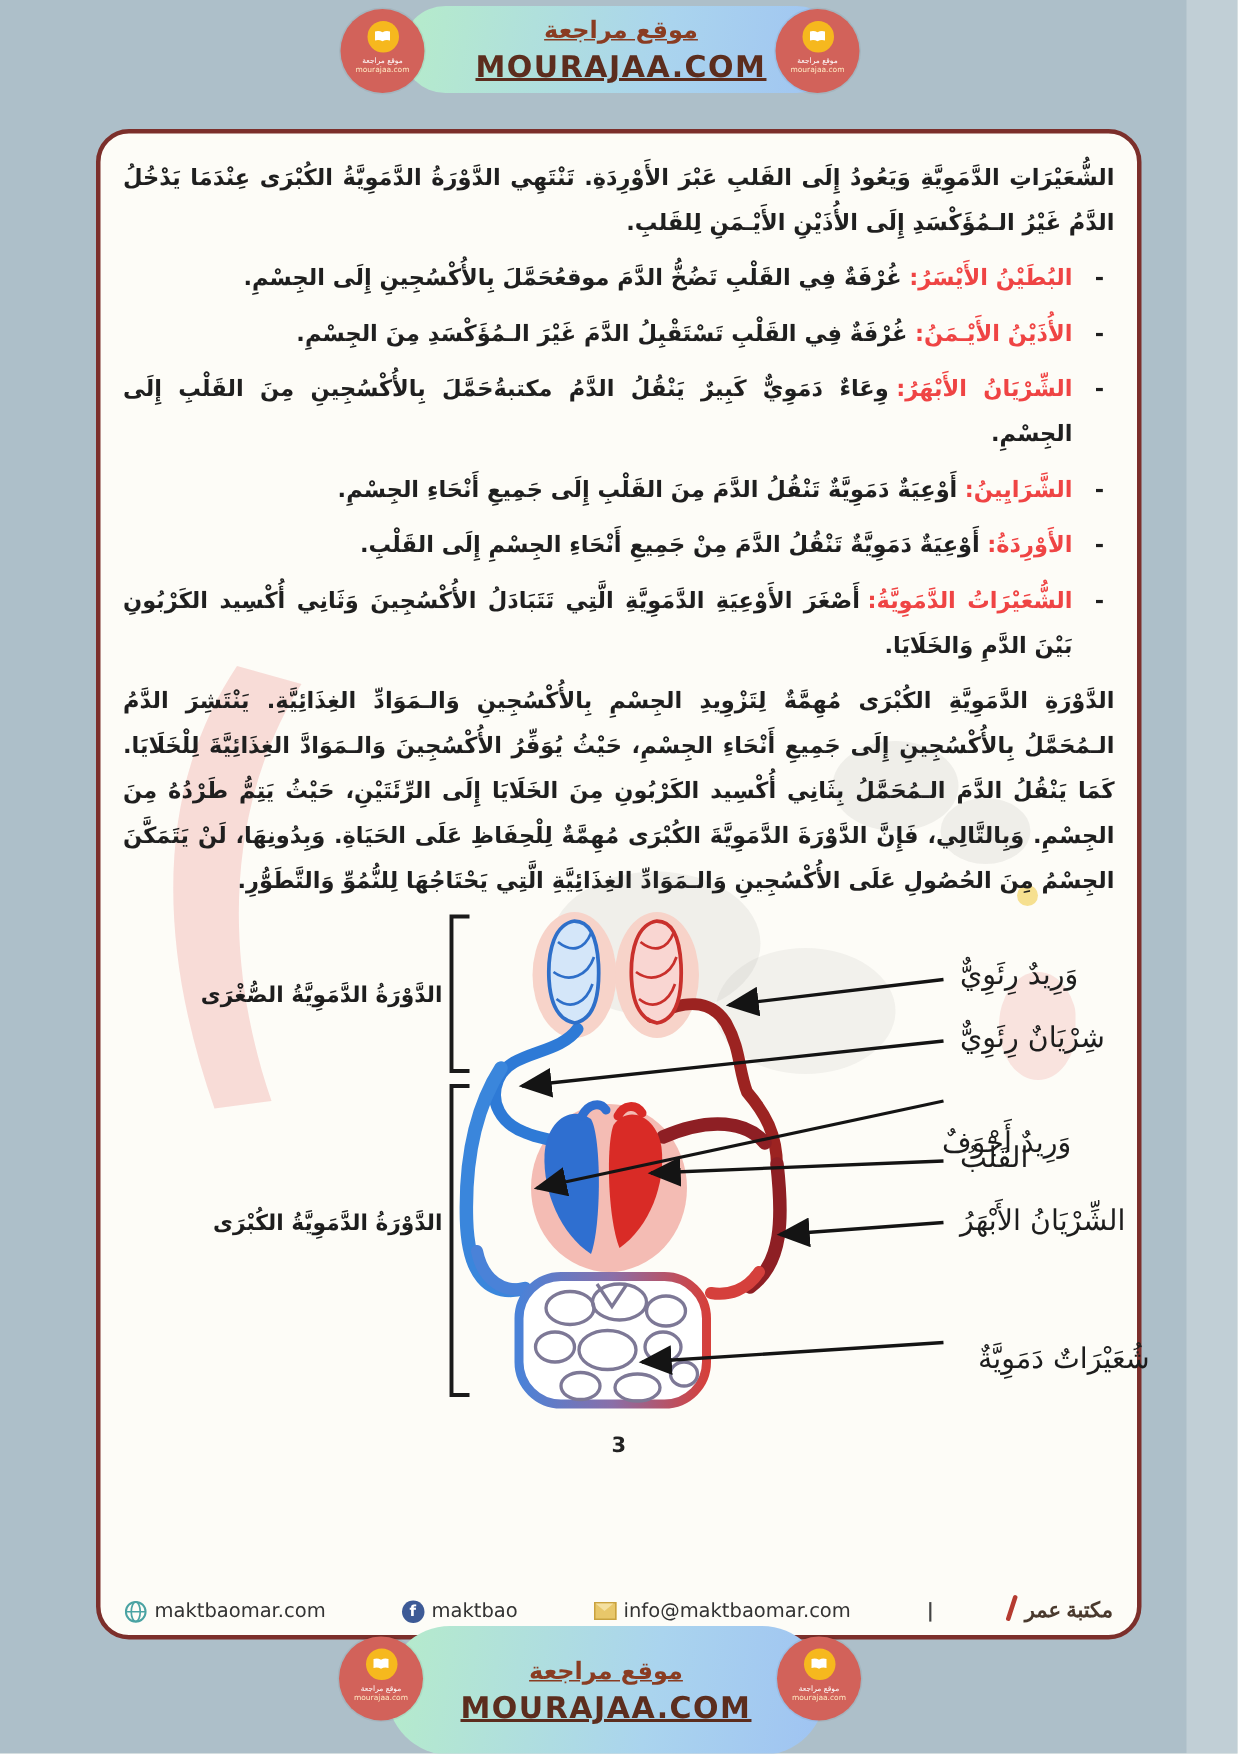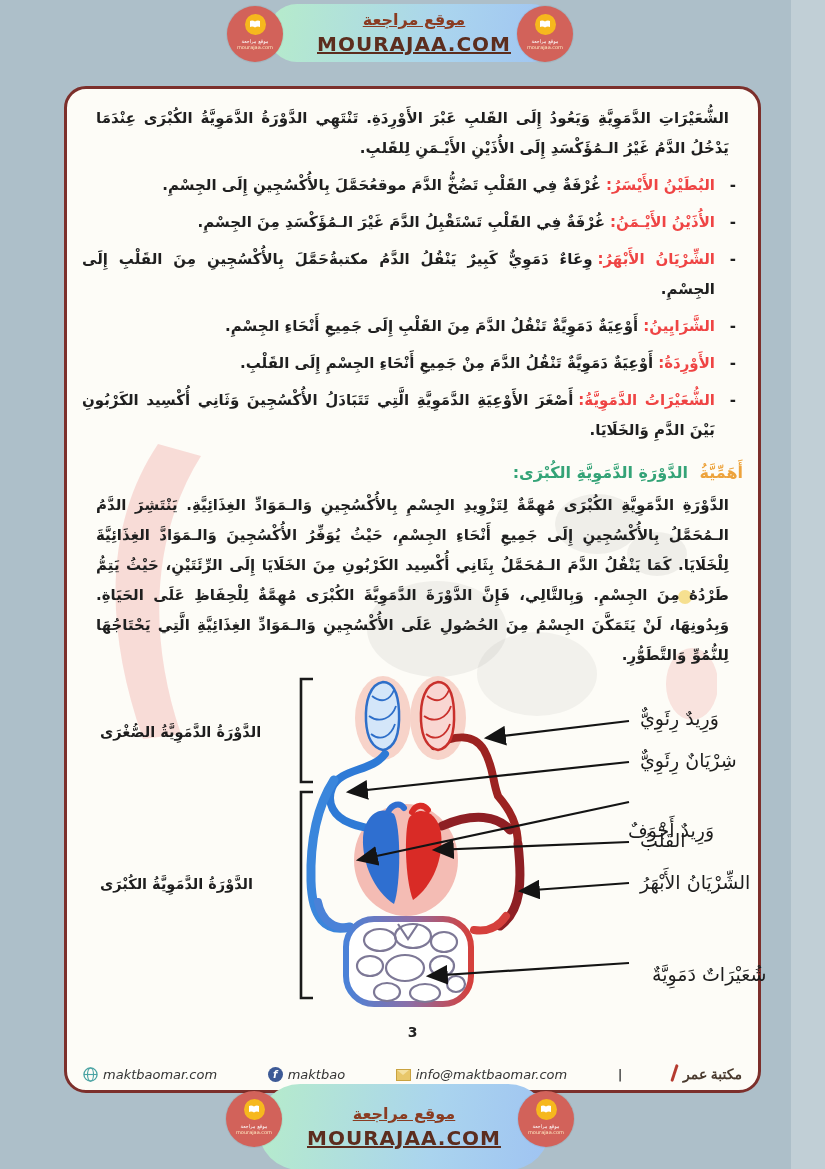--- a/index.html
+++ b/index.html
@@ -29,43 +29,43 @@
   .badge.b-bl{left:226px;top:1091px;} .badge.b-br{left:518px;top:1091px;}
 
   
   .card{position:absolute;left:64px;top:86px;width:697px;height:1007px;box-sizing:border-box;
     background:#fdfcf7;border:3px solid #7c2f2b;border-radius:22px;
     padding:10px 15px;direction:rtl;z-index:2;}
   .wm{position:absolute;pointer-events:none;z-index:0;}
   .card-inner{position:relative;z-index:1;}
 
   .intro,.importance{font-size:15px;font-weight:600;color:#1f1f1f;
-    text-align:justify;line-height:2.0;margin:4px 14px 0;}
+    text-align:justify;line-height:2.0;margin:4px 0 0;}
   .sec-h{font-size:16px;font-weight:bold;margin:14px 0 2px;line-height:1.7;}
   .sec-h .w1{color:#eda33c;}
   .sec-h .w2{color:#34a377;margin-right:6px;}
 
   .parts{margin:2px 0 0;}
   .part{position:relative;padding-right:28px;margin:7px 0;font-size:15px;font-weight:600;
     color:#1f1f1f;line-height:2.0;text-align:justify;}
   .part .dash{position:absolute;right:7px;top:0;font-weight:bold;color:#1f1f1f;}
   .part .term{color:#ef4444;font-weight:bold;margin-left:5px;}
 
   
   .diagram{position:relative;height:348px;margin-top:6px;}
   .diagram svg{position:absolute;left:0;top:0;}
   .dg-right{position:absolute;font-size:19px;font-weight:normal;color:#1d1d1d;white-space:nowrap;right:auto;}
-  .dg-left{position:absolute;font-size:14.5px;font-weight:bold;color:#1d1d1d;white-space:nowrap;text-align:left;}
+  .dg-left{position:absolute;font-size:14.5px;font-weight:bold;color:#1d1d1d;white-space:nowrap;text-align:right;}
 
   .page-number{text-align:center;font-size:14px;font-weight:bold;color:#222;margin-top:0;}
 
   
   .footer{position:absolute;left:16px;right:16px;bottom:7px;display:flex;direction:ltr;
     align-items:center;justify-content:space-between;font-size:13px;color:#333;z-index:1;}
-  .f-item{display:flex;align-items:center;gap:5px;font-style:italic;}
+  .f-item{display:flex;align-items:center;gap:5px;}
   .fb-circle{width:15px;height:15px;border-radius:50%;background:#3d5a96;color:#fff;
     font-size:10px;font-weight:bold;display:flex;align-items:center;justify-content:center;}
   .env{width:13px;height:10px;background:#e8c76a;border:1px solid #c9a23f;position:relative;}
   .env:before{content:"";position:absolute;left:0;top:0;border-left:6.5px solid transparent;
     border-right:6.5px solid transparent;border-top:5px solid #f4e0a0;}
   .sep{color:#444;font-weight:bold;}
   .publisher{font-weight:bold;color:#4a3a2e;font-size:14px;position:relative;padding-left:10px;font-family:Liberation Serif, serif;}
   .publisher:before{content:"";position:absolute;left:0;top:-2px;width:3px;height:18px;
     background:#b53b30;transform:rotate(18deg);border-radius:2px;}
 </style>
@@ -136,24 +136,20 @@
       <div class="part">
         <span class="dash">-</span>
         <span class="term">الأَوْرِدَةُ:</span><span>أَوْعِيَةٌ دَمَوِيَّةٌ تَنْقُلُ الدَّمَ مِنْ جَمِيعِ أَنْحَاءِ الجِسْمِ إِلَى القَلْبِ.</span>
       </div>
       <div class="part">
         <span class="dash">-</span>
         <span class="term">الشُّعَيْرَاتُ الدَّمَوِيَّةُ:</span><span>أَصْغَرَ الأَوْعِيَةِ الدَّمَوِيَّةِ الَّتِي تَتَبَادَلُ الأُكْسُجِينَ وَثَانِي أُكْسِيد الكَرْبُونِ بَيْنَ الدَّمِ وَالخَلَايَا.</span>
       </div>
     </div>
 
-    <div class="sec-h">
-      <span class="w1">أَهَمِّيَّةُ</span>
-      <span class="w2">الدَّوْرَةِ الدَّمَوِيَّةِ الكُبْرَى:</span>
-    </div>
 
     <p class="importance">الدَّوْرَةِ الدَّمَوِيَّةِ الكُبْرَى مُهِمَّةٌ لِتَزْوِيدِ الجِسْمِ بِالأُكْسُجِينِ وَالـمَوَادِّ الغِذَائِيَّةِ. يَنْتَشِرَ الدَّمُ الـمُحَمَّلُ بِالأُكْسُجِينِ إِلَى جَمِيعِ أَنْحَاءِ الجِسْمِ، حَيْثُ يُوَفِّرُ الأُكْسُجِينَ وَالـمَوَادَّ الغِذَائِيَّةَ لِلْخَلَايَا. كَمَا يَنْقُلُ الدَّمَ الـمُحَمَّلُ بِثَانِي أُكْسِيد الكَرْبُونِ مِنَ الخَلَايَا إِلَى الرِّئَتَيْنِ، حَيْثُ يَتِمُّ طَرْدُهُ مِنَ الجِسْمِ. وَبِالتَّالِي، فَإِنَّ الدَّوْرَةَ الدَّمَوِيَّةَ الكُبْرَى مُهِمَّةٌ لِلْحِفَاظِ عَلَى الحَيَاةِ. وَبِدُونِهَا، لَنْ يَتَمَكَّنَ الجِسْمُ مِنَ الحُصُولِ عَلَى الأُكْسُجِينِ وَالـمَوَادِّ الغِذَائِيَّةِ الَّتِي يَحْتَاجُهَا لِلنُّمُوِّ وَالتَّطَوُّرِ.</p>
 
     <div class="diagram">
       <svg width="666" height="348" viewBox="0 0 666 348">
         <defs>
           <marker id="ah" markerWidth="11" markerHeight="9" refX="9" refY="4.5" orient="auto">
             <path d="M0,0 L10,4.5 L0,9 Z" fill="#141414"></path>
           </marker>
           <linearGradient id="meshgrad" x1="0" y1="0" x2="1" y2="0">

